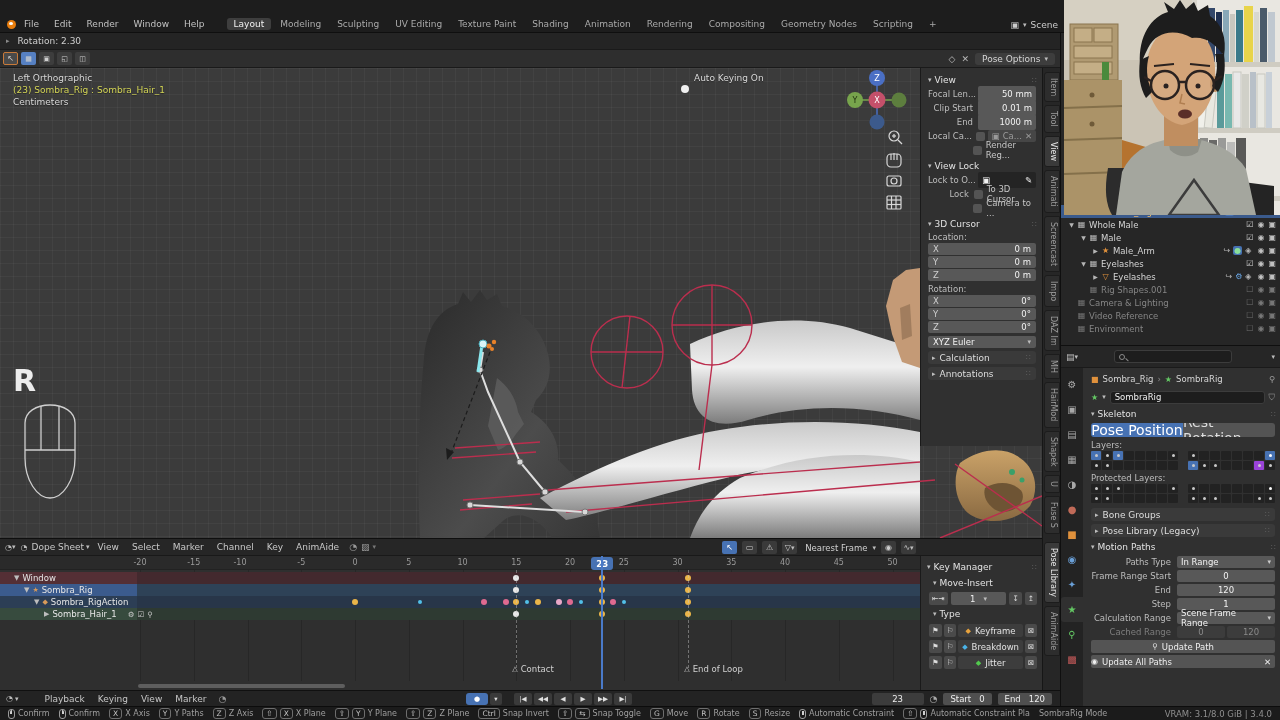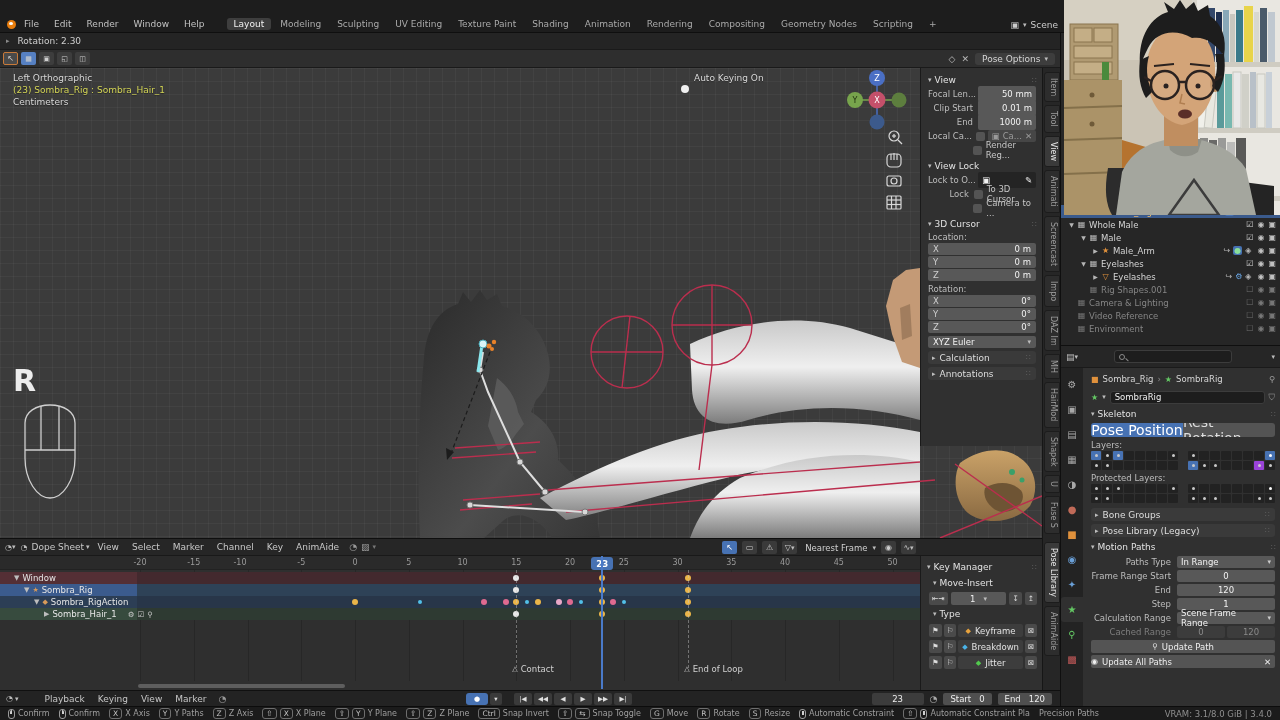--- a/index.html
+++ b/index.html
@@ -1094,21 +1094,21 @@
         <span class="hint">
           <span class="mouseI middle"></span>
           <span>Automatic Constraint</span>
         </span>
         <span class="hint">
           <span class="kbd">⇧</span>
           <span class="mouseI middle"></span>
           <span>Automatic Constraint Pla</span>
         </span>
         <span class="hint">
-          <span>Precision Paths</span>
+          <span>SombraRig Mode</span>
         </span>
       </span>
     <span id="vram">VRAM: 3.1/8.0 GiB | 3.4.0</span>
   </div>
 
   <div id="webcam" class="abs">
     <svg width="216" height="215" viewBox="0 0 216 215">
       <rect width="216" height="215" fill="#cbc4b5"></rect>
       <rect width="216" height="60" fill="#d6d0c2"></rect>
 

